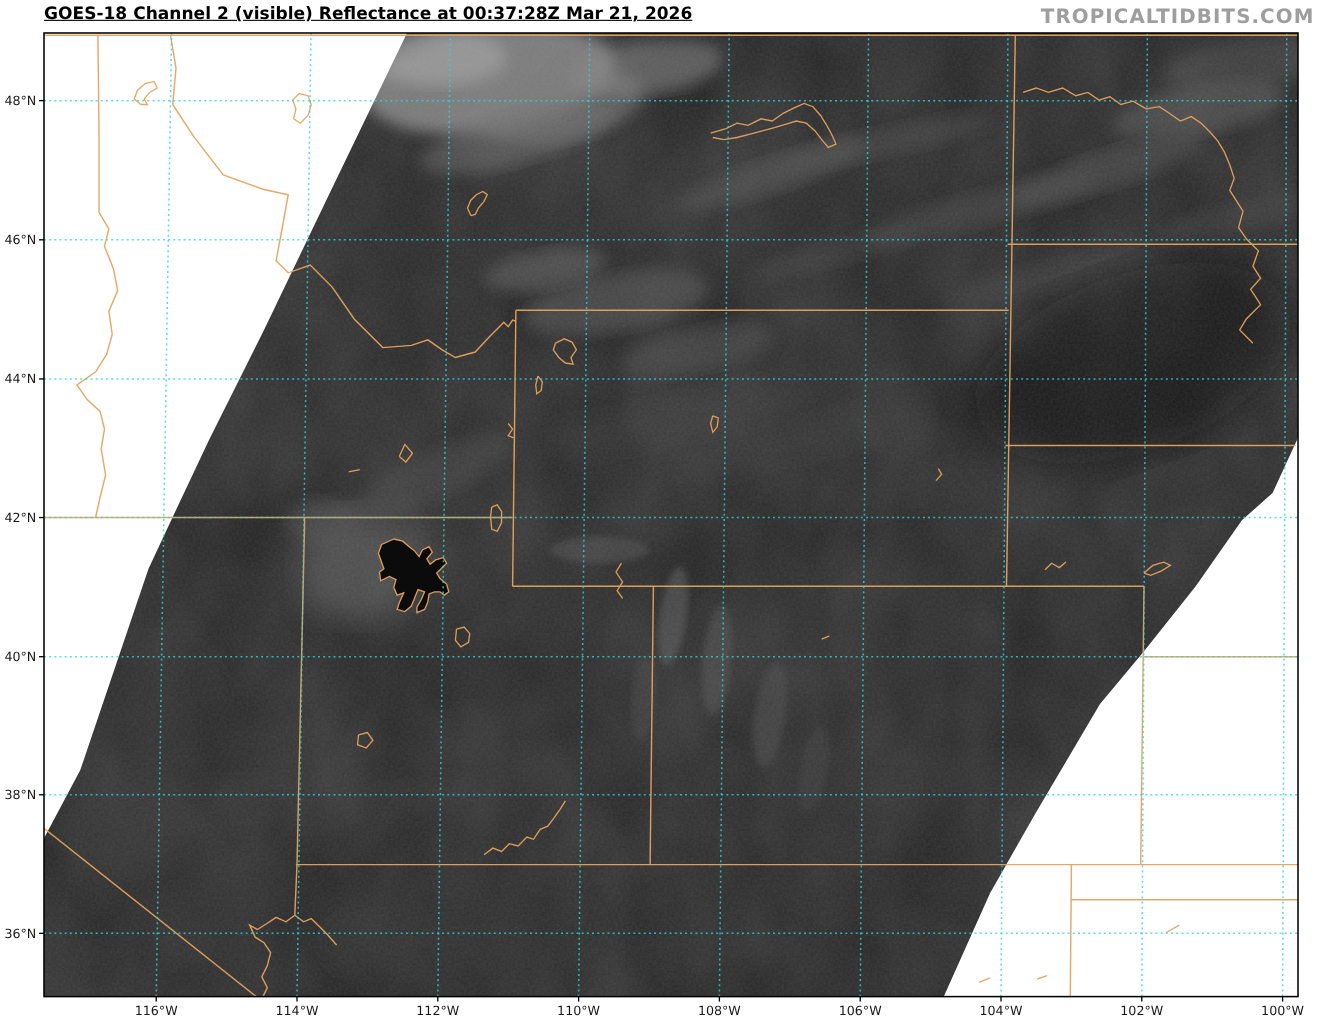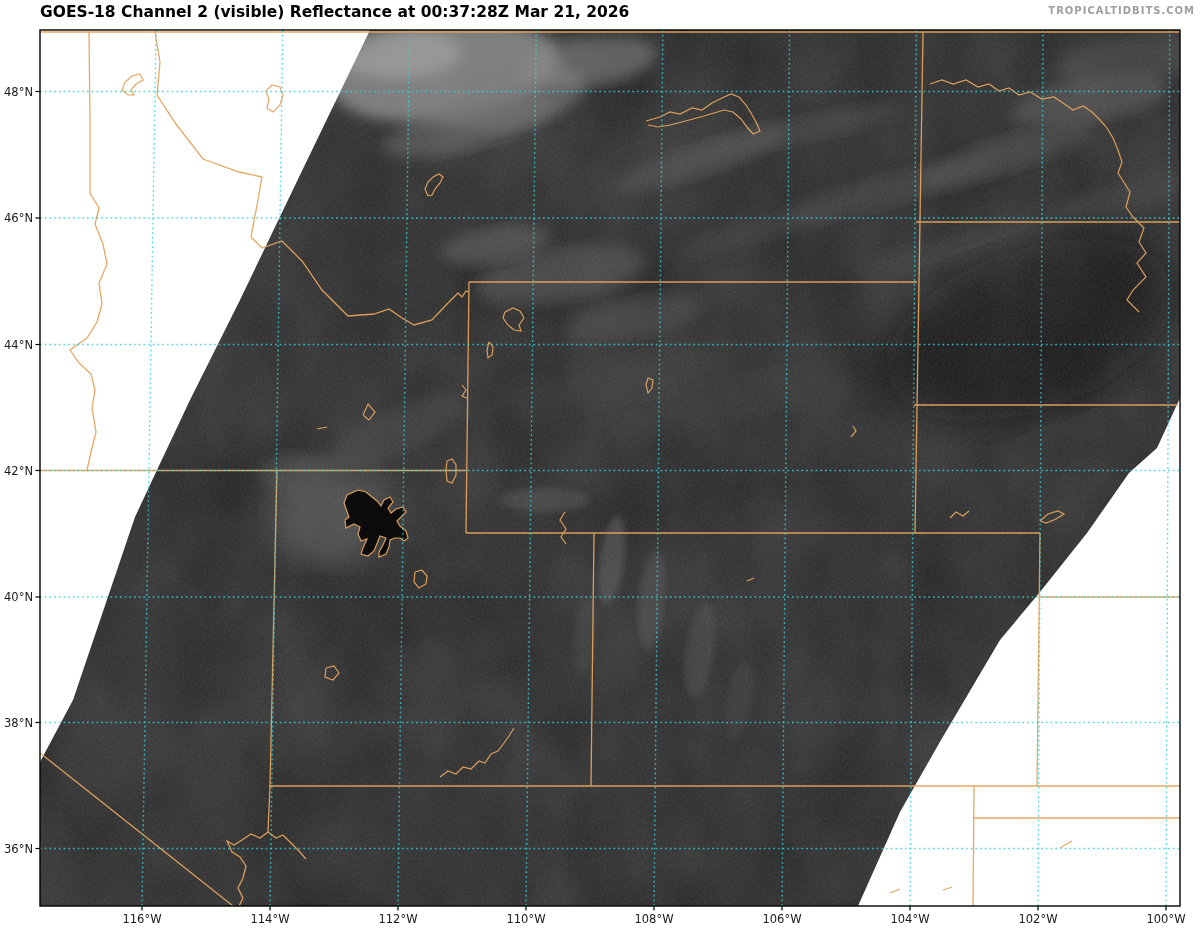--- a/index.html
+++ b/index.html
@@ -1,21 +1,21 @@
 <!DOCTYPE html>
 <html><head>
 <meta charset="utf-8">
 <style>
   html,body{margin:0;padding:0;background:#ffffff;}
   #stage{position:relative;width:1200px;height:929px;background:#ffffff;overflow:hidden;
          font-family:"DejaVu Sans","Liberation Sans",sans-serif;}
   #map-svg{position:absolute;left:0;top:0;}
   .title{position:absolute;left:40px;top:3px;font-size:15.5px;font-weight:bold;color:#000;
-         white-space:nowrap;}
-  .watermark{position:absolute;right:5px;top:5px;font-size:10px;font-weight:bold;color:#9e9e9e;
+         white-space:nowrap;text-decoration:underline;}
+  .watermark{position:absolute;right:5px;top:5px;font-size:18px;font-weight:bold;color:#9e9e9e;
          letter-spacing:1px;white-space:nowrap;}
   text.ticklab{font-family:"DejaVu Sans","Liberation Sans",sans-serif;font-size:11.5px;fill:#1a1a1a;}
 </style>
 </head>
 <body>
 
 <div id="stage">
   <div class="title">GOES-18 Channel 2 (visible) Reflectance at 00:37:28Z Mar 21, 2026</div>
   <div class="watermark">TROPICALTIDBITS.COM</div>
 

